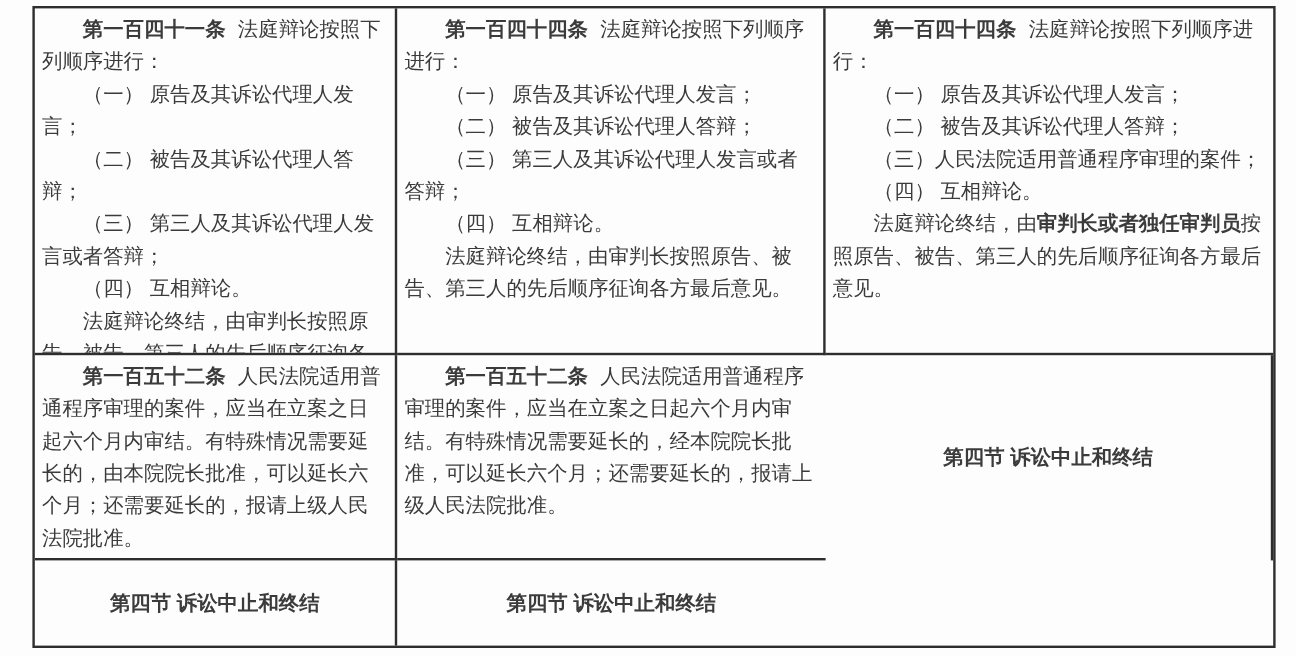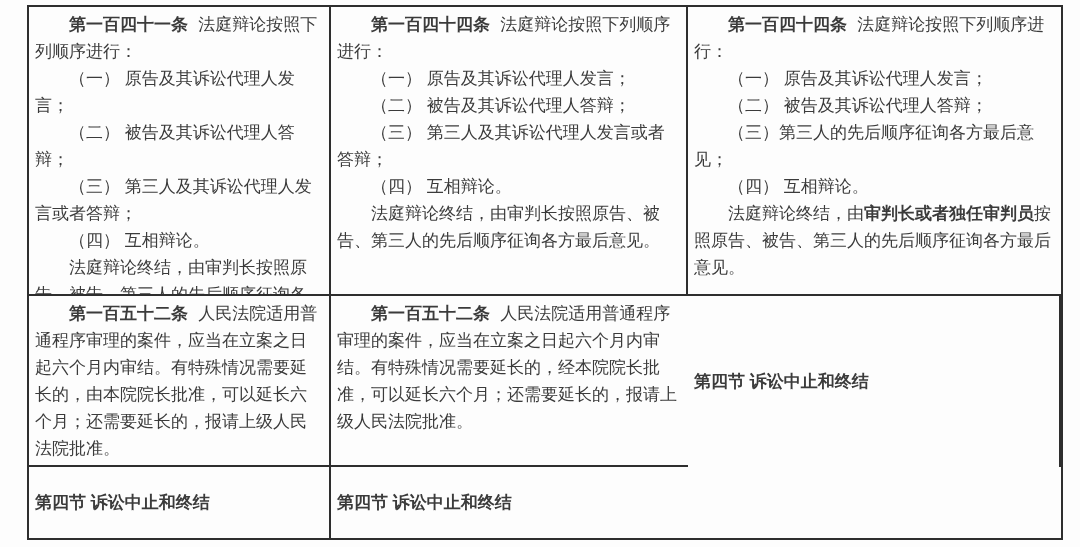--- a/index.html
+++ b/index.html
@@ -30,21 +30,21 @@
     font-size:17px;
     line-height:27px;
     overflow:hidden;
   }
   .cell.last-col{border-right:none;}
   .cell.last-row{border-bottom:none;}
   .para{text-indent:2em;}
   .art{font-weight:700;margin-right:.6em;}
   .b{font-weight:700;}
   .sec-cell{
-    display:flex;align-items:center;
+    display:flex;align-items:center;justify-content:center;
     font-weight:700;padding:0 6px;
   }
 </style>
 </head>
 <body>
 
 <div class="page">
   <div class="doc-table">
 
     <div class="cell">
@@ -62,21 +62,21 @@
       <p class="para">（二） 被告及其诉讼代理人答辩；</p>
       <p class="para">（三） 第三人及其诉讼代理人发言或者答辩；</p>
       <p class="para">（四） 互相辩论。</p>
       <p class="para"><span>法庭辩论终结，由审判长按照原告、被告、第三人的先后顺序征询各方最后意见。</span><span class="b"></span><span></span></p>
     </div>
 
     <div class="cell last-col">
       <p class="para"><span class="art">第一百四十四条</span><span>法庭辩论按照下列顺序进行：</span></p>
       <p class="para">（一） 原告及其诉讼代理人发言；</p>
       <p class="para">（二） 被告及其诉讼代理人答辩；</p>
-      <p class="para">（三）第三人的先后顺序征询各方最后意见；</p>
+      <p class="para">（三）人民法院适用普通程序审理的案件；</p>
       <p class="para">（四） 互相辩论。</p>
       <p class="para"><span>法庭辩论终结，由</span><span class="b">审判长或者独任审判员</span><span>按照原告、被告、第三人的先后顺序征询各方最后意见。</span></p>
     </div>
 
 
     <div class="cell">
       <p class="para"><span class="art">第一百五十二条</span><span>人民法院适用普通程序审理的案件，应当在立案之日起六个月内审结。有特殊情况需要延长的，由本院院长批准，可以延长六个月；还需要延长的，报请上级人民法院批准。</span></p>
     </div>
 
     <div class="cell last-col">

